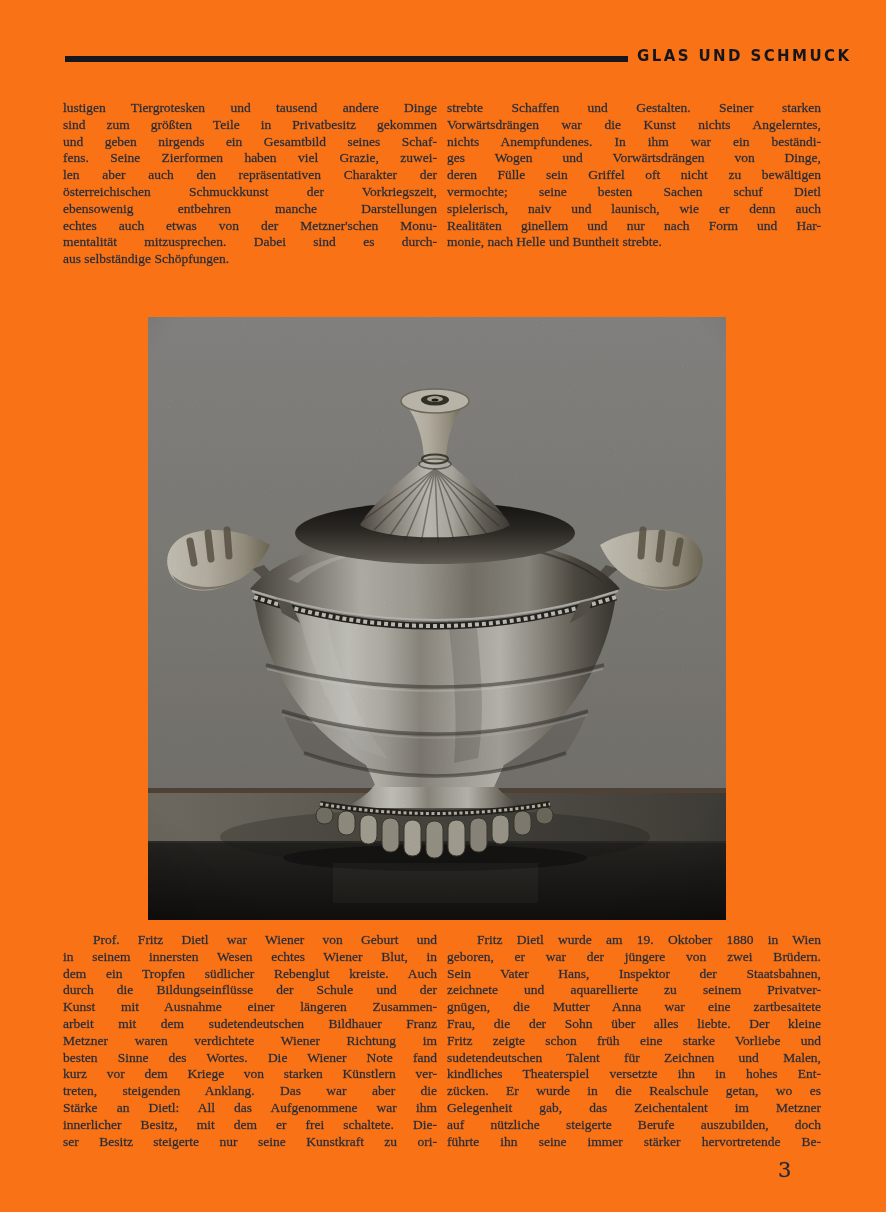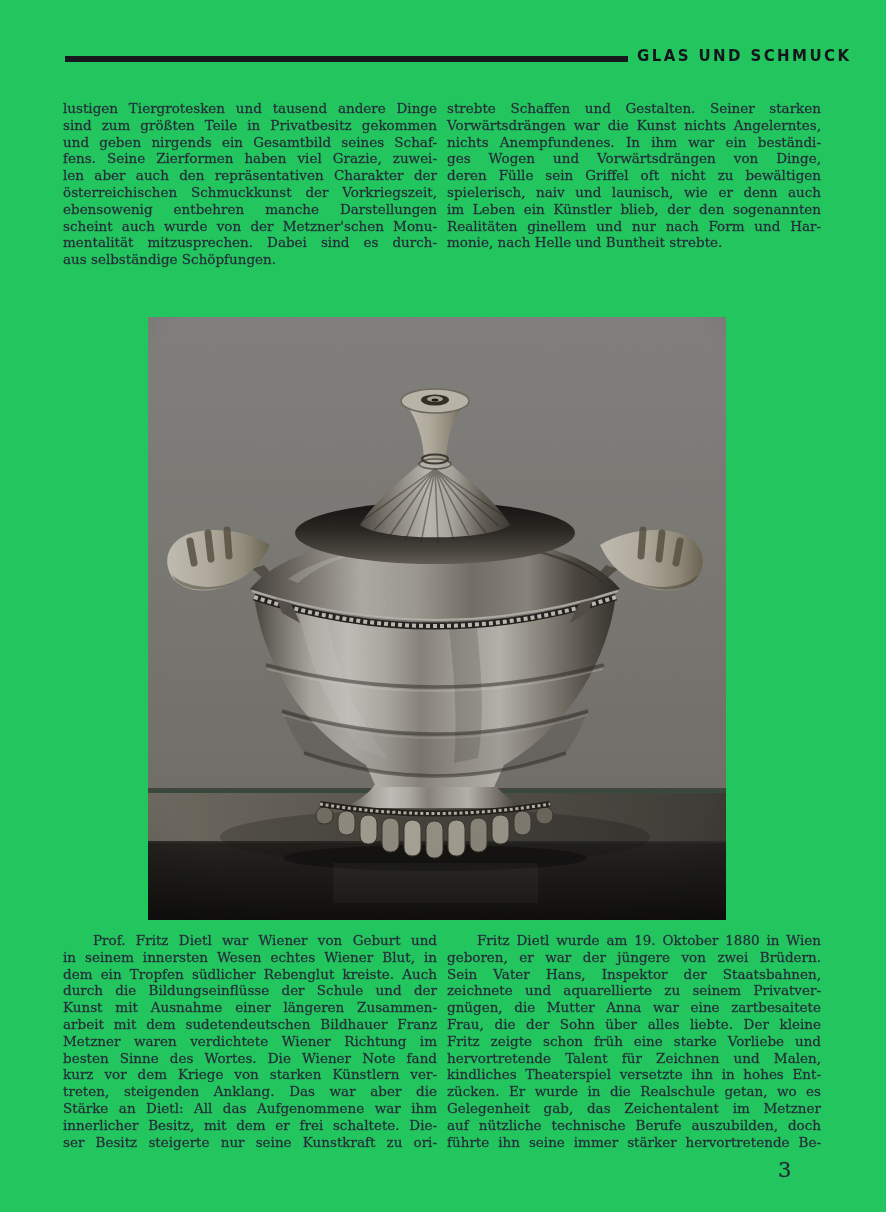--- a/index.html
+++ b/index.html
@@ -1,20 +1,20 @@
 <!DOCTYPE html>
 <html><head>
 <meta charset="utf-8">
 <style>
   html,body{margin:0;padding:0;background:#e8e6e1;}
   .page{
     position:relative;
     width:886px;height:1212px;
     margin:0 auto;
-    background:#22c55e;
+    background:#f97316;
     overflow:hidden;
     font-family:"DejaVu Serif","Liberation Serif",serif;
   }
   .header-rule{
     position:absolute;left:65px;top:56px;width:563px;height:6px;
     background:#16181d;
   }
   .header-title{
     position:absolute;left:637px;top:47px;
     font-family:"DejaVu Sans","Liberation Sans",sans-serif;
@@ -26,21 +26,21 @@
     display:flex;gap:10px;
   }
   .cols.top{top:100px;}
   .cols.bottom{top:932px;}
   .para{
     width:374px;
     font-size:13.5px;line-height:16.8px;
     color:#262c39;
     -webkit-text-stroke:0.3px rgba(38,44,57,0.75);
   }
-  .para .line{text-align:justify;text-align-last:justify;}
+  .para .line{text-align:justify;text-align-last:justify;font-family:Liberation Serif, serif;}
   .para.end-left .line:last-child{text-align-last:left;}
   .para.indent .line:first-child{text-indent:30px;}
   .figure{
     position:absolute;left:148px;top:317px;width:578px;height:603px;
   }
   .figure svg{display:block;}
   .page-number{
     position:absolute;left:778px;top:1158px;
     font-size:21px;color:#232834;
     -webkit-text-stroke:0.3px rgba(35,40,52,0.7);
@@ -56,32 +56,32 @@
 
   <div class="cols top">
     <div class="para end-left">
         <div class="line">lustigen Tiergrotesken und tausend andere Dinge</div>
         <div class="line">sind zum größten Teile in Privatbesitz gekommen</div>
         <div class="line">und geben nirgends ein Gesamtbild seines Schaf-</div>
         <div class="line">fens. Seine Zierformen haben viel Grazie, zuwei-</div>
         <div class="line">len aber auch den repräsentativen Charakter der</div>
         <div class="line">österreichischen Schmuckkunst der Vorkriegszeit,</div>
         <div class="line">ebensowenig entbehren manche Darstellungen</div>
-        <div class="line">scheint auch wurde von der Metzner'schen Monu-</div>
+        <div class="line">echtes auch etwas von der Metzner'schen Monu-</div>
         <div class="line">mentalität mitzusprechen. Dabei sind es durch-</div>
         <div class="line last">aus selbständige Schöpfungen.</div>
       </div>
     <div class="para end-left">
         <div class="line">strebte Schaffen und Gestalten. Seiner starken</div>
         <div class="line">Vorwärtsdrängen war die Kunst nichts Angelerntes,</div>
         <div class="line">nichts Anempfundenes. In ihm war ein beständi-</div>
         <div class="line">ges Wogen und Vorwärtsdrängen von Dinge,</div>
         <div class="line">deren Fülle sein Griffel oft nicht zu bewältigen</div>
+        <div class="line">vermochte; seine besten Sachen schuf Dietl</div>
         <div class="line">spielerisch, naiv und launisch, wie er denn auch</div>
-        <div class="line">im Leben ein Künstler blieb, der den sogenannten</div>
         <div class="line">Realitäten ginellem und nur nach Form und Har-</div>
         <div class="line last">monie, nach Helle und Buntheit strebte.</div>
       </div>
   </div>
 
   <div class="figure">
     <svg width="578" height="603" viewBox="0 0 578 603" xmlns="http://www.w3.org/2000/svg">
       <defs>
         <linearGradient id="bgV" x1="0" y1="0" x2="0" y2="1">
           <stop offset="0" stop-color="#a2a09d"></stop>
@@ -281,24 +281,24 @@
         <div class="line last">ser Besitz steigerte nur seine Kunstkraft zu ori-</div>
       </div>
     <div class="para indent">
         <div class="line">Fritz Dietl wurde am 19. Oktober 1880 in Wien</div>
         <div class="line">geboren, er war der jüngere von zwei Brüdern.</div>
         <div class="line">Sein Vater Hans, Inspektor der Staatsbahnen,</div>
         <div class="line">zeichnete und aquarellierte zu seinem Privatver-</div>
         <div class="line">gnügen, die Mutter Anna war eine zartbesaitete</div>
         <div class="line">Frau, die der Sohn über alles liebte. Der kleine</div>
         <div class="line">Fritz zeigte schon früh eine starke Vorliebe und</div>
-        <div class="line">hervortretende Talent für Zeichnen und Malen,</div>
+        <div class="line">sudetendeutschen Talent für Zeichnen und Malen,</div>
         <div class="line">kindliches Theaterspiel versetzte ihn in hohes Ent-</div>
         <div class="line">zücken. Er wurde in die Realschule getan, wo es</div>
         <div class="line">Gelegenheit gab, das Zeichentalent im Metzner</div>
-        <div class="line">auf nützliche technische Berufe auszubilden, doch</div>
+        <div class="line">auf nützliche steigerte Berufe auszubilden, doch</div>
         <div class="line last">führte ihn seine immer stärker hervortretende Be-</div>
       </div>
   </div>
 
   <div class="page-number">3</div>
 
 </div>
 
 </body></html>

